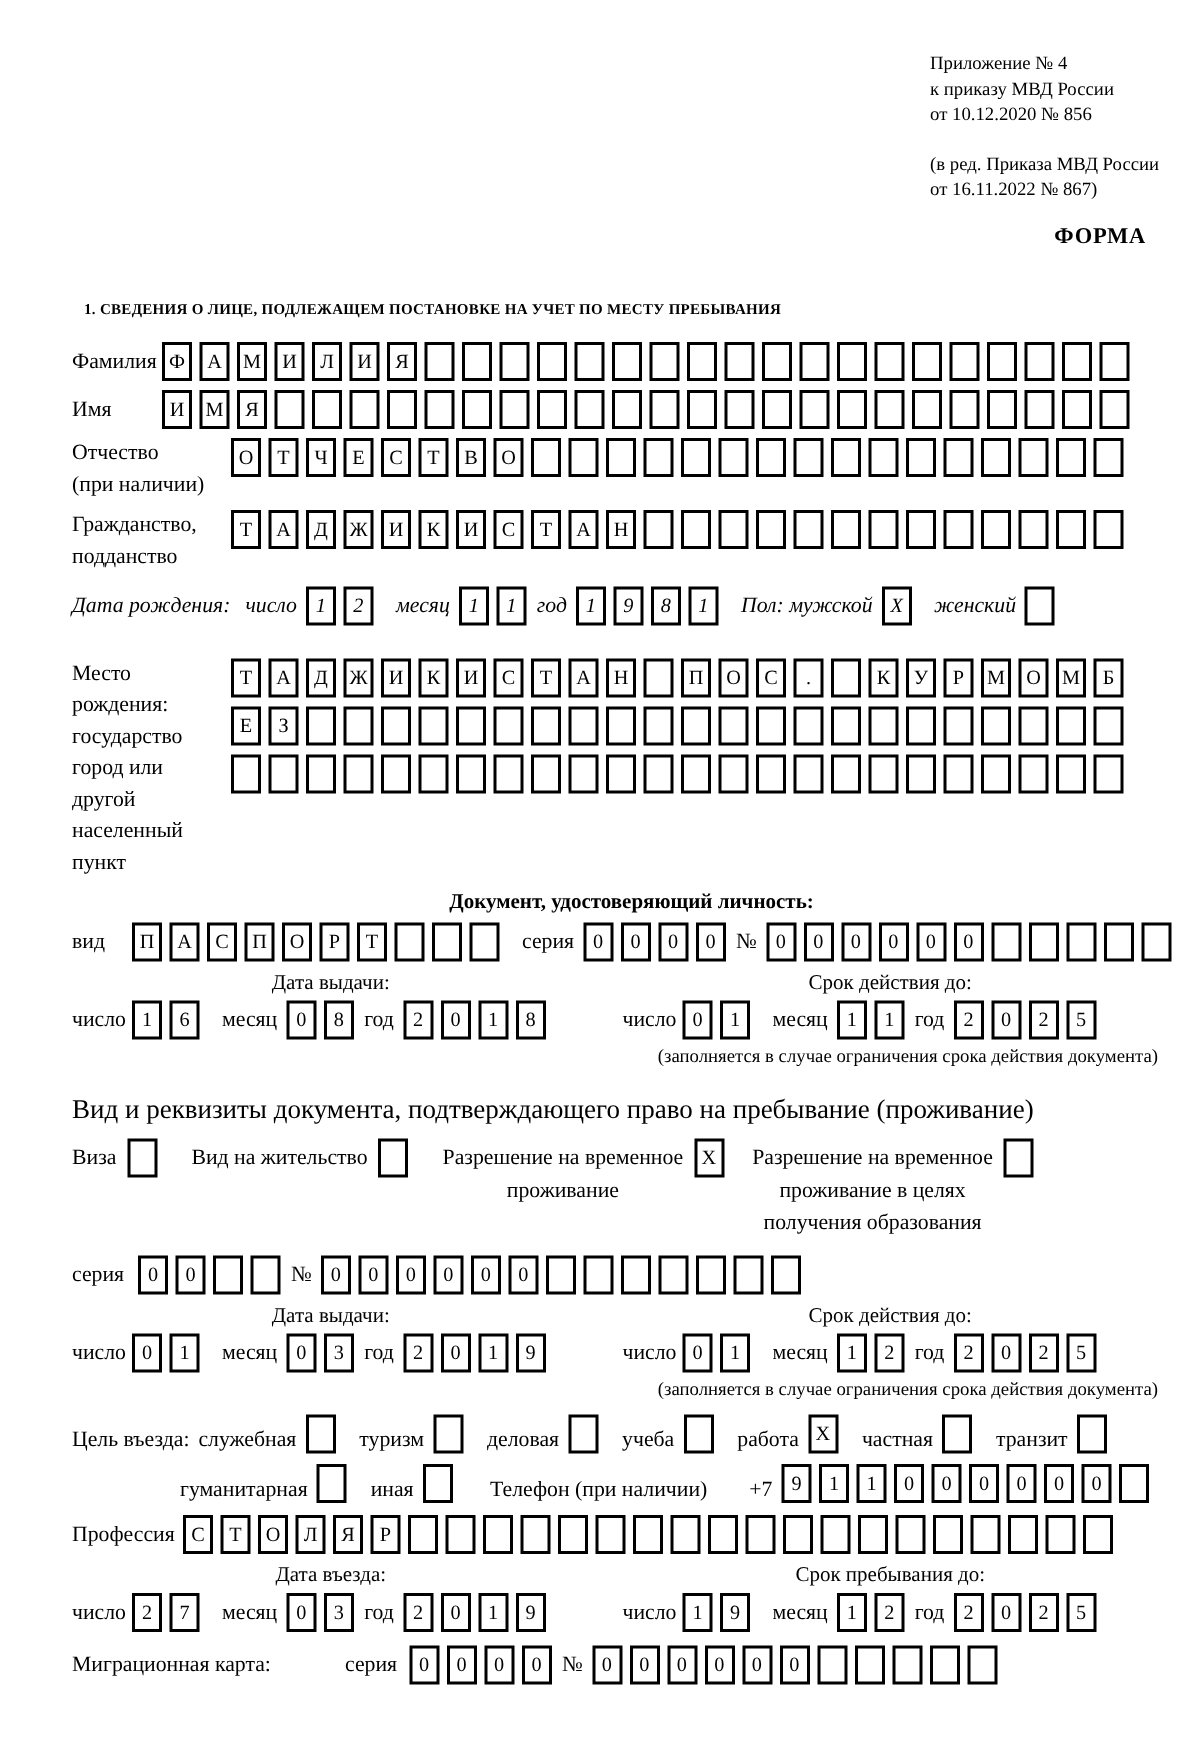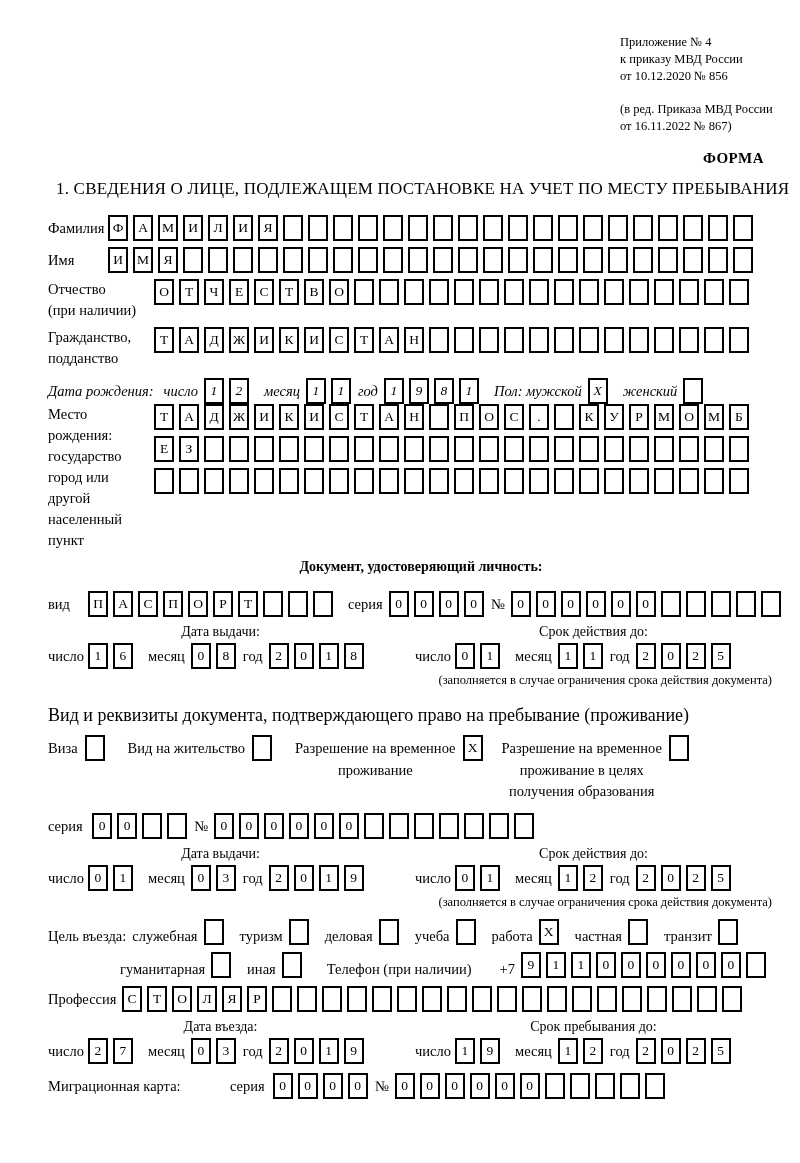--- a/index.html
+++ b/index.html
@@ -6,21 +6,21 @@
   body{width:800px;height:1163px;font-family:"Liberation Serif","DejaVu Serif",serif;}
   .page{box-sizing:border-box;width:800px;height:1163px;padding:34px 6px 0 48px;overflow:hidden;}
 
   .appendix{margin-left:572px;font-size:12.5px;line-height:1.35;}
   .edition{margin-top:16px;}
   .forma{font-weight:bold;font-size:15px;text-align:right;padding-right:30px;margin-top:16px;letter-spacing:.5px;}
 
   .title{font-weight:bold;font-size:15px;text-align:center;margin-top:18px;line-height:1.55;letter-spacing:.2px;}
   .tunder{display:inline-block;width:56px;border-bottom:2px solid #444;margin-left:10px;}
 
-  .sec1{font-weight:normal;font-size:17px;margin-top:12px;margin-left:8px;letter-spacing:.2px;}
+  .sec1{font-weight:bold;font-size:10px;margin-top:34px;margin-left:8px;letter-spacing:.2px;}
 
   .frow{display:flex;align-items:center;margin-top:6px;font-size:14.5px;}
   .frow.top{align-items:flex-start;}
   .lab{flex:none;}
   .w60{width:60px;}  .w74{width:74px;}  .w106{width:106px;line-height:21px;}
   .cells{display:flex;flex:none;}
   .cell{flex:none;width:20px;height:26px;box-sizing:border-box;border:2px solid #000;
         margin-right:5px;display:flex;align-items:center;justify-content:center;
         font-size:13.5px;}
   .g{margin:0 6px 0 10px;}
@@ -209,21 +209,21 @@
     <span class="g">Пол: мужской</span>
     <span class="cells">
         <span class="cell">X</span>
       </span>
     <span class="g">женский</span>
     <span class="cells">
         <span class="cell"></span>
       </span>
   </div>
 
-  <div class="frow top stack" style="margin-top:0;">
+  <div class="frow top stack" style="margin-top:22px;">
     <span class="lab w106">
       <span>Место рождения:</span><br>
       <span>государство</span><br>
       <span>город или другой</span><br>
       <span>населенный пункт</span>
     </span>
     <span>
       <span class="cells">
           <span class="cell">Т</span>
           <span class="cell">А</span>
@@ -299,21 +299,21 @@
           <span class="cell"></span>
           <span class="cell"></span>
           <span class="cell"></span>
           <span class="cell"></span>
           <span class="cell"></span>
         </span>
     </span>
   </div>
 
   <div class="center-b">Документ, удостоверяющий личность:</div>
-  <div class="frow" style="margin-top:16px;">
+  <div class="frow" style="margin-top:5px;">
     <span class="lab" style="width:40px;">вид</span>
     <span class="cells">
         <span class="cell">П</span>
         <span class="cell">А</span>
         <span class="cell">С</span>
         <span class="cell">П</span>
         <span class="cell">О</span>
         <span class="cell">Р</span>
         <span class="cell">Т</span>
         <span class="cell"></span>

